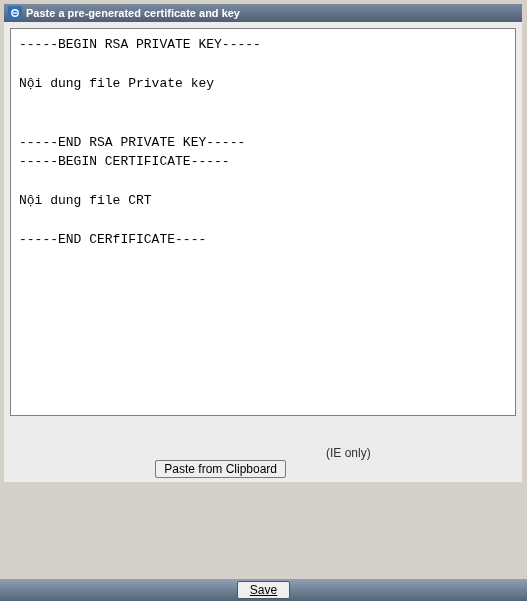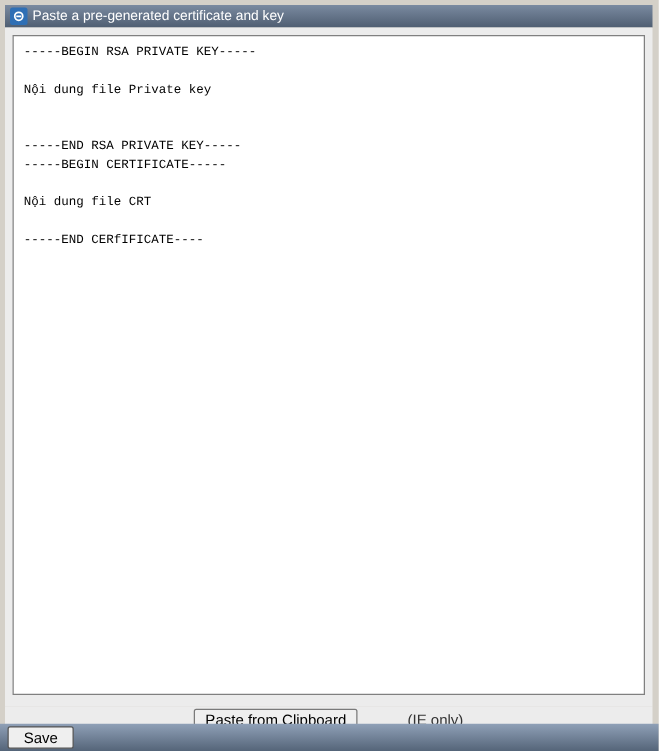--- a/index.html
+++ b/index.html
@@ -18,40 +18,41 @@
       display:flex; flex-direction:column;
     }
     .panel-header {
       display:flex; align-items:center;
       background:linear-gradient(to bottom,#7a8aa0,#4f5e72);
       color:#fff;
       font-size:11px;
       padding:2px 4px;
       height:18px;
       gap:4px;
+      font-weight:bold;
     }
     .toggle-icon {
       width:14px; height:14px; border-radius:2px;
       background:#2f6fb5;
       display:flex; align-items:center; justify-content:center;
       color:#fff;
     }
     .toggle-icon svg { width:10px; height:10px; display:block; }
     .panel-body {
       background:#ececec;
       padding:6px;
     }
     .cert-area {
       width:100%;
-      height:528px;
+      height:388px;
       resize:none;
       background:#fff;
       border:1px solid #808080;
       font-family:"Courier New",Courier,monospace;
-      font-size:10px;
+      font-size:13px;
       line-height:1.5;
       padding:6px 8px;
       color:#000;
       white-space:pre;
       outline:none;
     }
     .clipboard-row {
       display:flex;
       justify-content:center;
       align-items:center;
@@ -61,29 +62,31 @@
       background:#ececec;
     }
     .clipboard-row button {
       font-family:Arial,Helvetica,sans-serif;
       font-size:12px;
       padding:1px 8px;
       background:#efefef;
       border:1px solid #7a7a7a;
       border-radius:2px;
       cursor:pointer;
+      margin-top:33px;
     }
     .clipboard-row span { color:#333;margin-left:36px; }
     .footer-bar {
       position:absolute;
       left:0; right:0; bottom:0;
       height:22px;
       background:linear-gradient(to bottom,#8fa0b7,#546478);
-      display:flex; align-items:center; justify-content:flex-start;
+      display:flex; align-items:center; justify-content:center;
       padding:0 6px;
+      text-decoration:underline;
     }
     .footer-bar button {
       font-family:Arial,Helvetica,sans-serif;
       font-size:12px;
       padding:1px 12px;
       background:#efefef;
       border:1px solid #555;
       border-radius:2px;
       cursor:pointer;
     }

